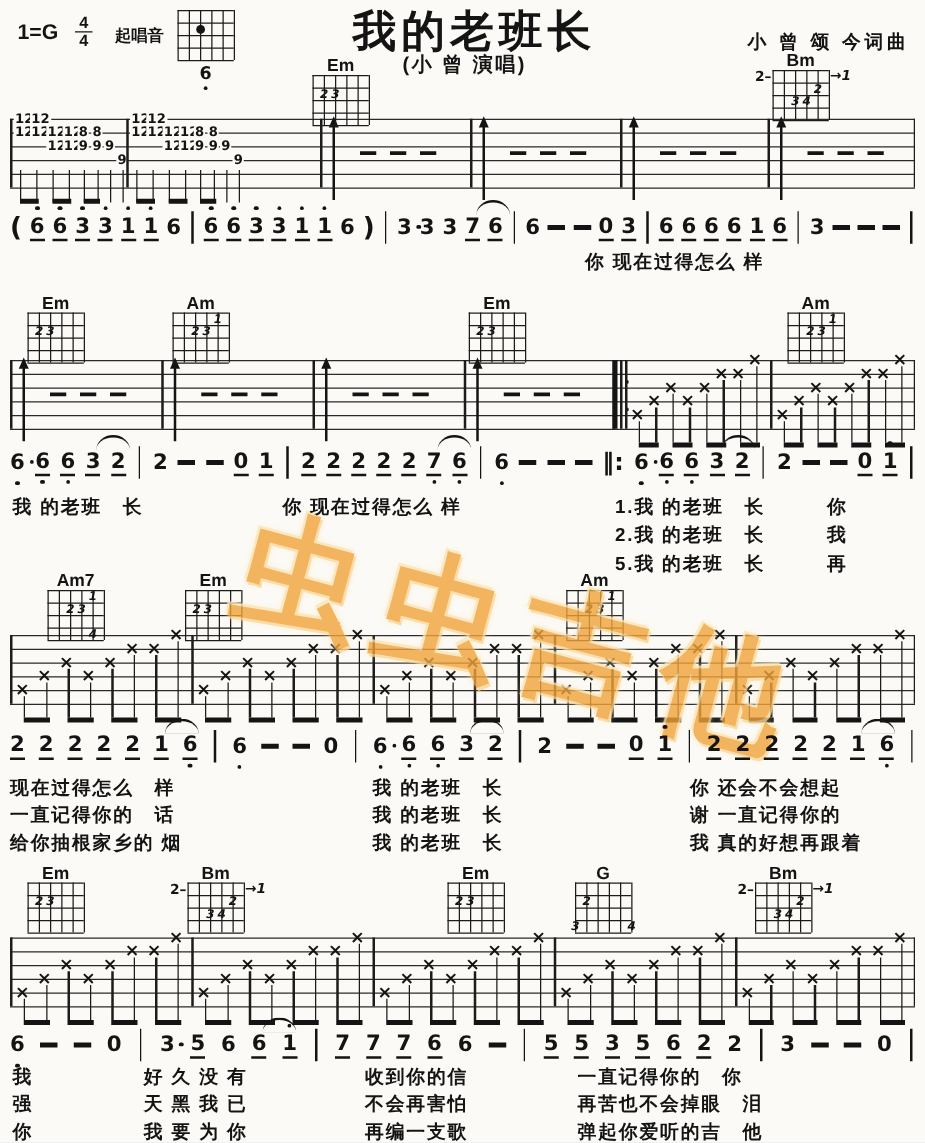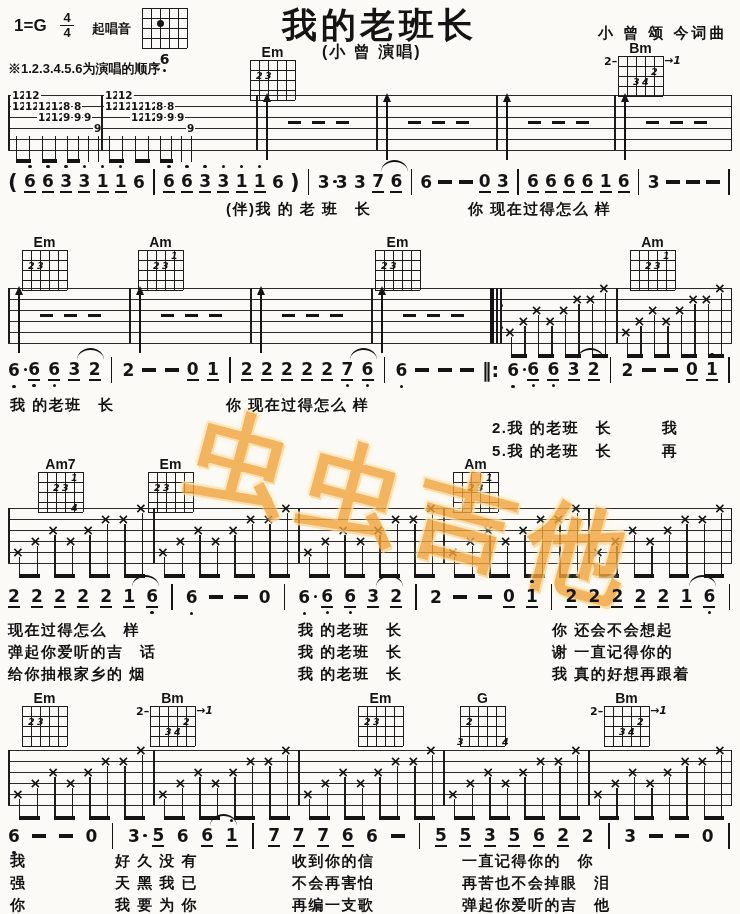--- a/index.html
+++ b/index.html
@@ -60,21 +60,20 @@
   <div class="abs keysig" style="left:14px;top:16px;">1=G</div>
   <div class="abs timesig" style="left:60px;top:12px;">
     <div>4</div>
     <div class="bar"></div>
     <div>4</div>
   </div>
   <div class="abs smalltext" style="left:92px;top:20px;">起唱音</div>
   <div class="abs title" style="left:282px;top:2px;">我的老班长</div>
   <div class="abs subtitle" style="left:322px;top:42px;">(小 曾 演唱)</div>
   <div class="abs credit" style="left:598px;top:24px;">小 曾 颂 今词曲</div>
-  <div class="abs smalltext" style="left:8px;top:60px;">※1.2.3.4.5.6为演唱的顺序</div>
 <div class="wmark" style="left: 185px; top: 440px;">
       <span>虫</span>
       <span>虫</span>
       <span>吉</span>
       <span>他</span>
     </div>
     <div class="chordgrid" style="left: 142px; top: 8px; width: 45px; height: 40px; z-index: 3;">
       <div class="cgline-v" style="left: 0px; height: 40px;"></div>
       <div class="cgline-v" style="left: 9px; height: 40px;"></div>
       <div class="cgline-v" style="left: 18px; height: 40px;"></div>
@@ -865,30 +864,30 @@
       <div class="jp u">6</div>
       <div class="jp u">2</div>
       <div class="jp">2</div>
       <div class="jbar"></div>
       <div class="jp">3</div>
       <div class="jdash"></div>
       <div class="jdash"></div>
       <div class="jp">0</div>
       <div class="jbar"></div>
     </div>
-    <div class="lyr" style="left: 226px; top: 200px;">(伴)我 的 老 班　长</div>
     <div class="lyr" style="left: 468px; top: 200px;">你 现在过得怎么 样</div>
     <div class="lyr" style="left: 10px; top: 396px;">我 的老班　长</div>
     <div class="lyr" style="left: 226px; top: 396px;">你 现在过得怎么 样</div>
+    <div class="lyr" style="left: 492px; top: 396px;">1.我 的老班　长　　　你</div>
     <div class="lyr" style="left: 492px; top: 419px;">2.我 的老班　长　　　我</div>
     <div class="lyr" style="left: 492px; top: 442px;">5.我 的老班　长　　　再</div>
     <div class="lyr" style="left: 8px; top: 621px;">现在过得怎么　样</div>
     <div class="lyr" style="left: 298px; top: 621px;">我 的老班　长</div>
     <div class="lyr" style="left: 552px; top: 621px;">你 还会不会想起</div>
-    <div class="lyr" style="left: 8px; top: 643px;">弹起你爱听的吉　话</div>
+    <div class="lyr" style="left: 8px; top: 643px;">一直记得你的　话</div>
     <div class="lyr" style="left: 298px; top: 643px;">我 的老班　长</div>
     <div class="lyr" style="left: 552px; top: 643px;">谢 一直记得你的</div>
     <div class="lyr" style="left: 8px; top: 665px;">给你抽根家乡的 烟</div>
     <div class="lyr" style="left: 298px; top: 665px;">我 的老班　长</div>
     <div class="lyr" style="left: 552px; top: 665px;">我 真的好想再跟着</div>
     <div class="lyr" style="left: 10px; top: 852px;">我</div>
     <div class="lyr" style="left: 115px; top: 852px;">好 久 没 有</div>
     <div class="lyr" style="left: 292px; top: 852px;">收到你的信</div>
     <div class="lyr" style="left: 462px; top: 852px;">一直记得你的　你</div>
     <div class="lyr" style="left: 10px; top: 874px;">强</div>

